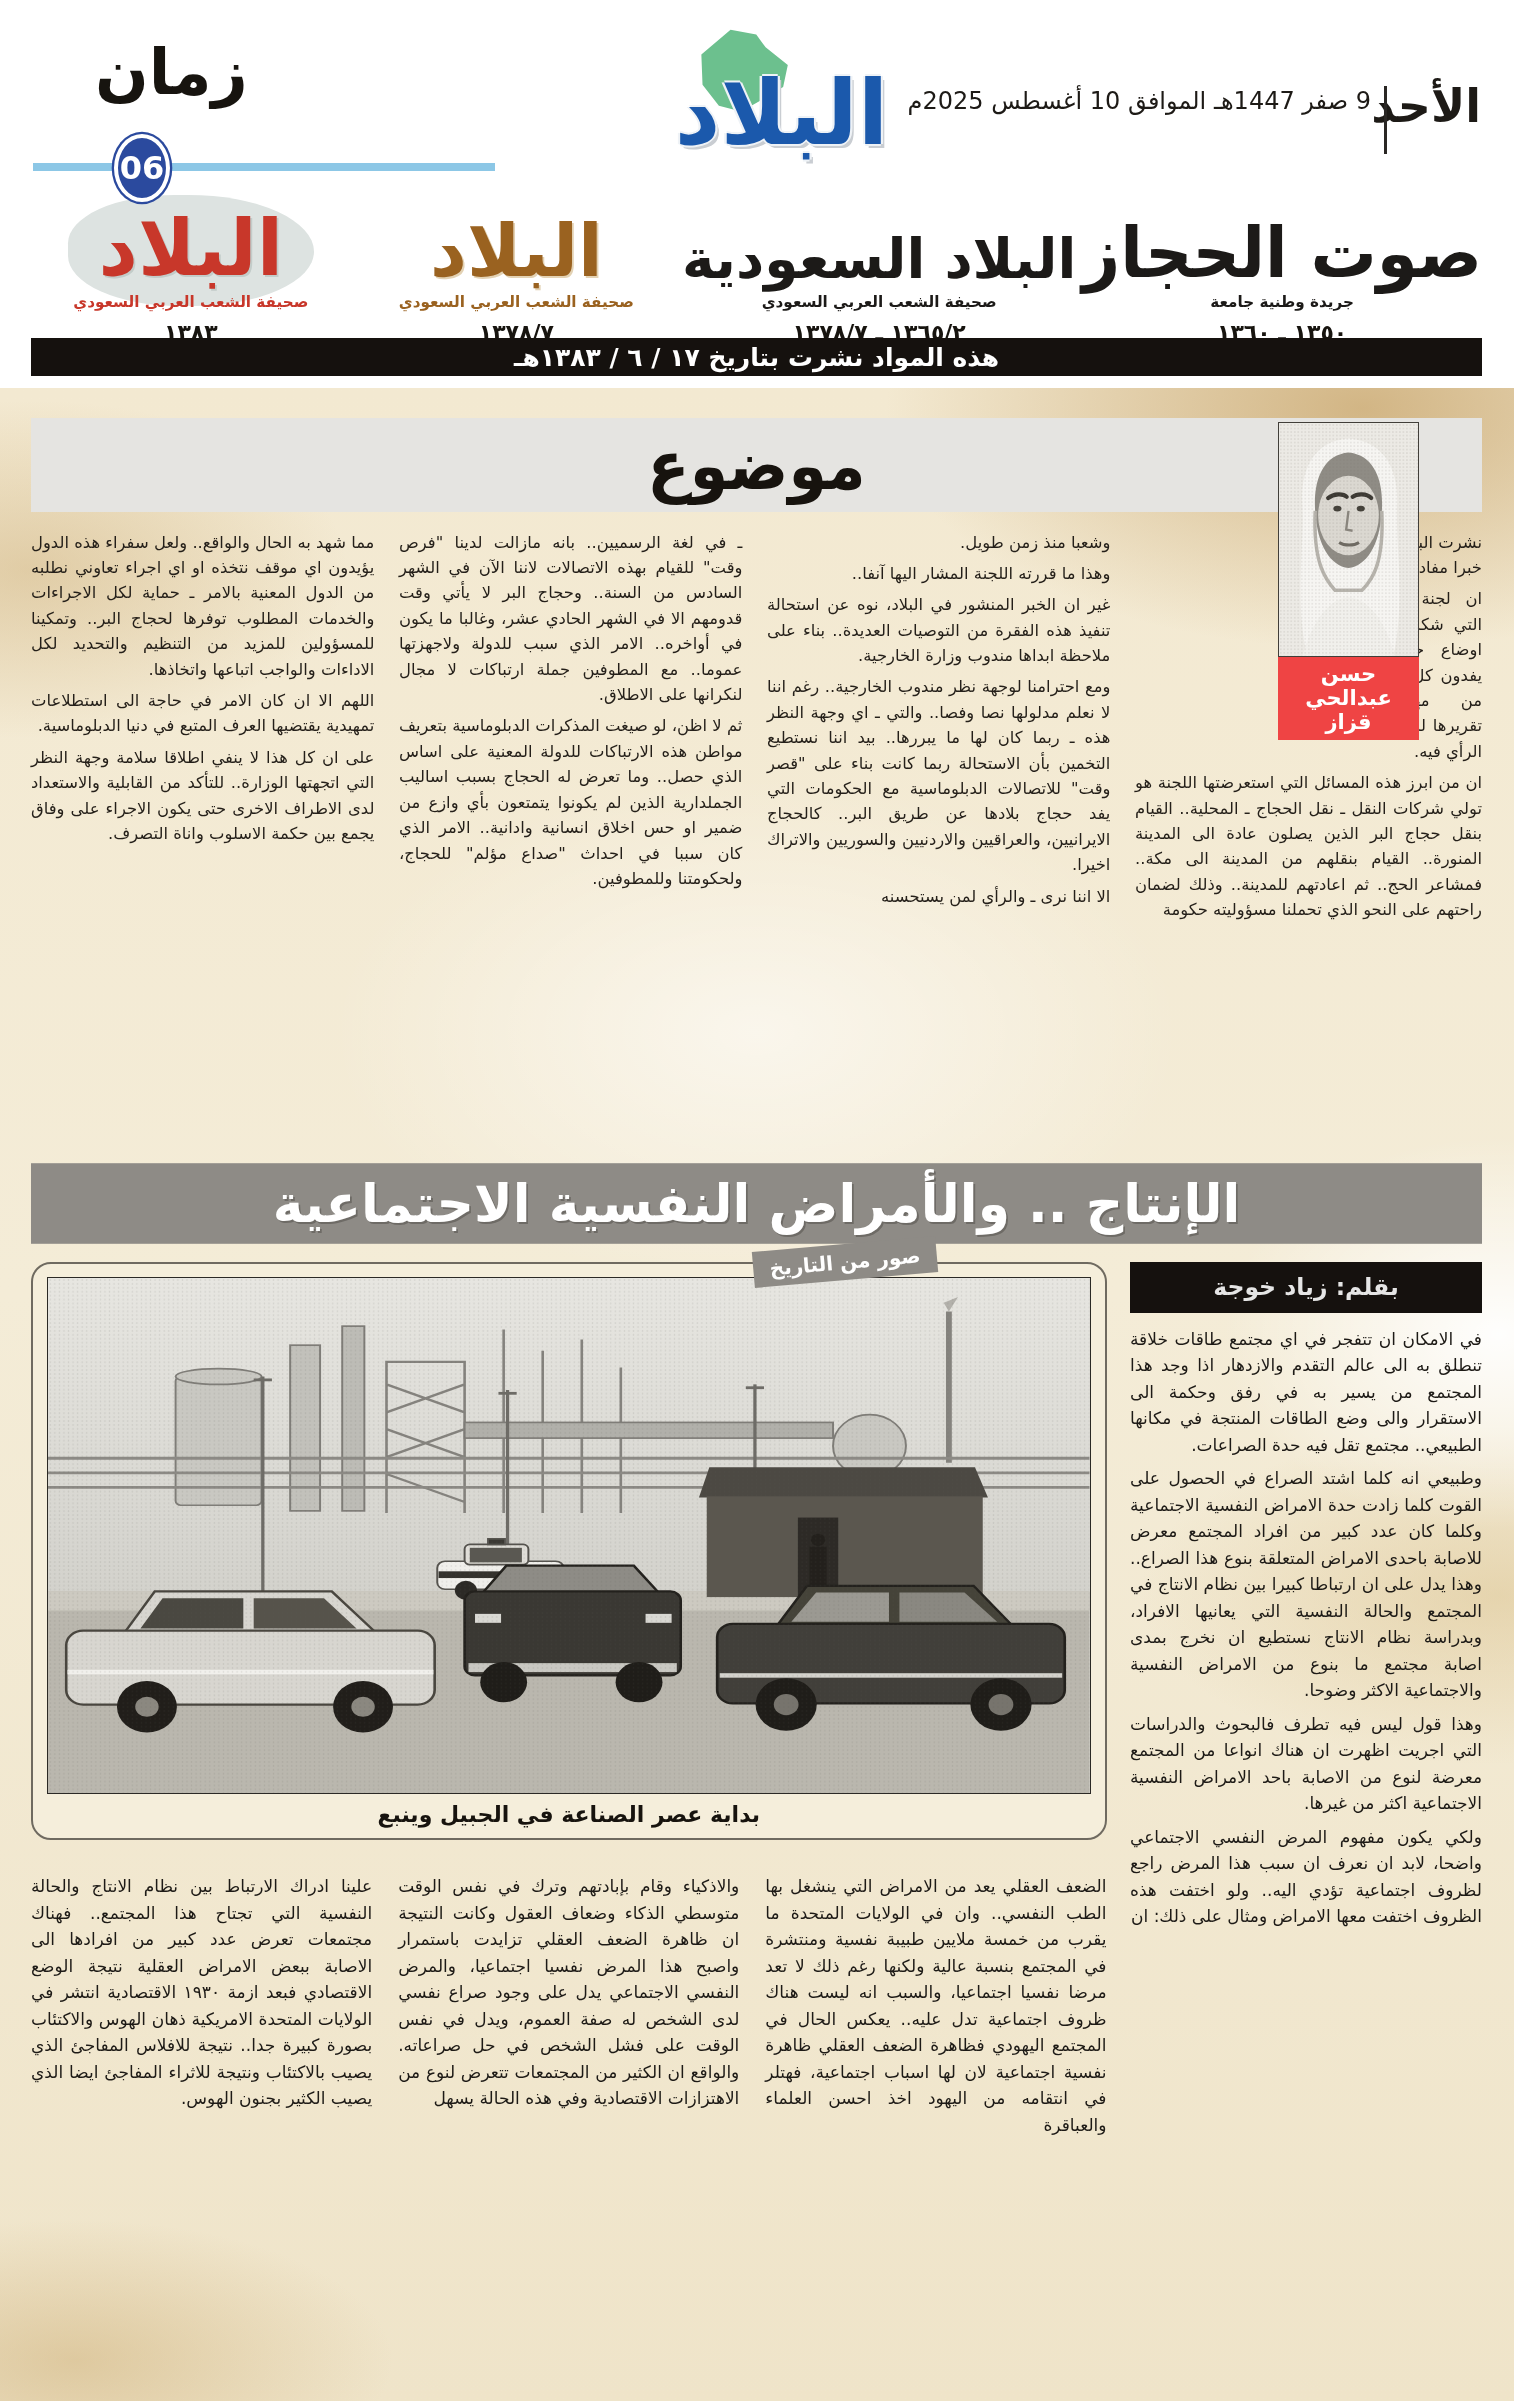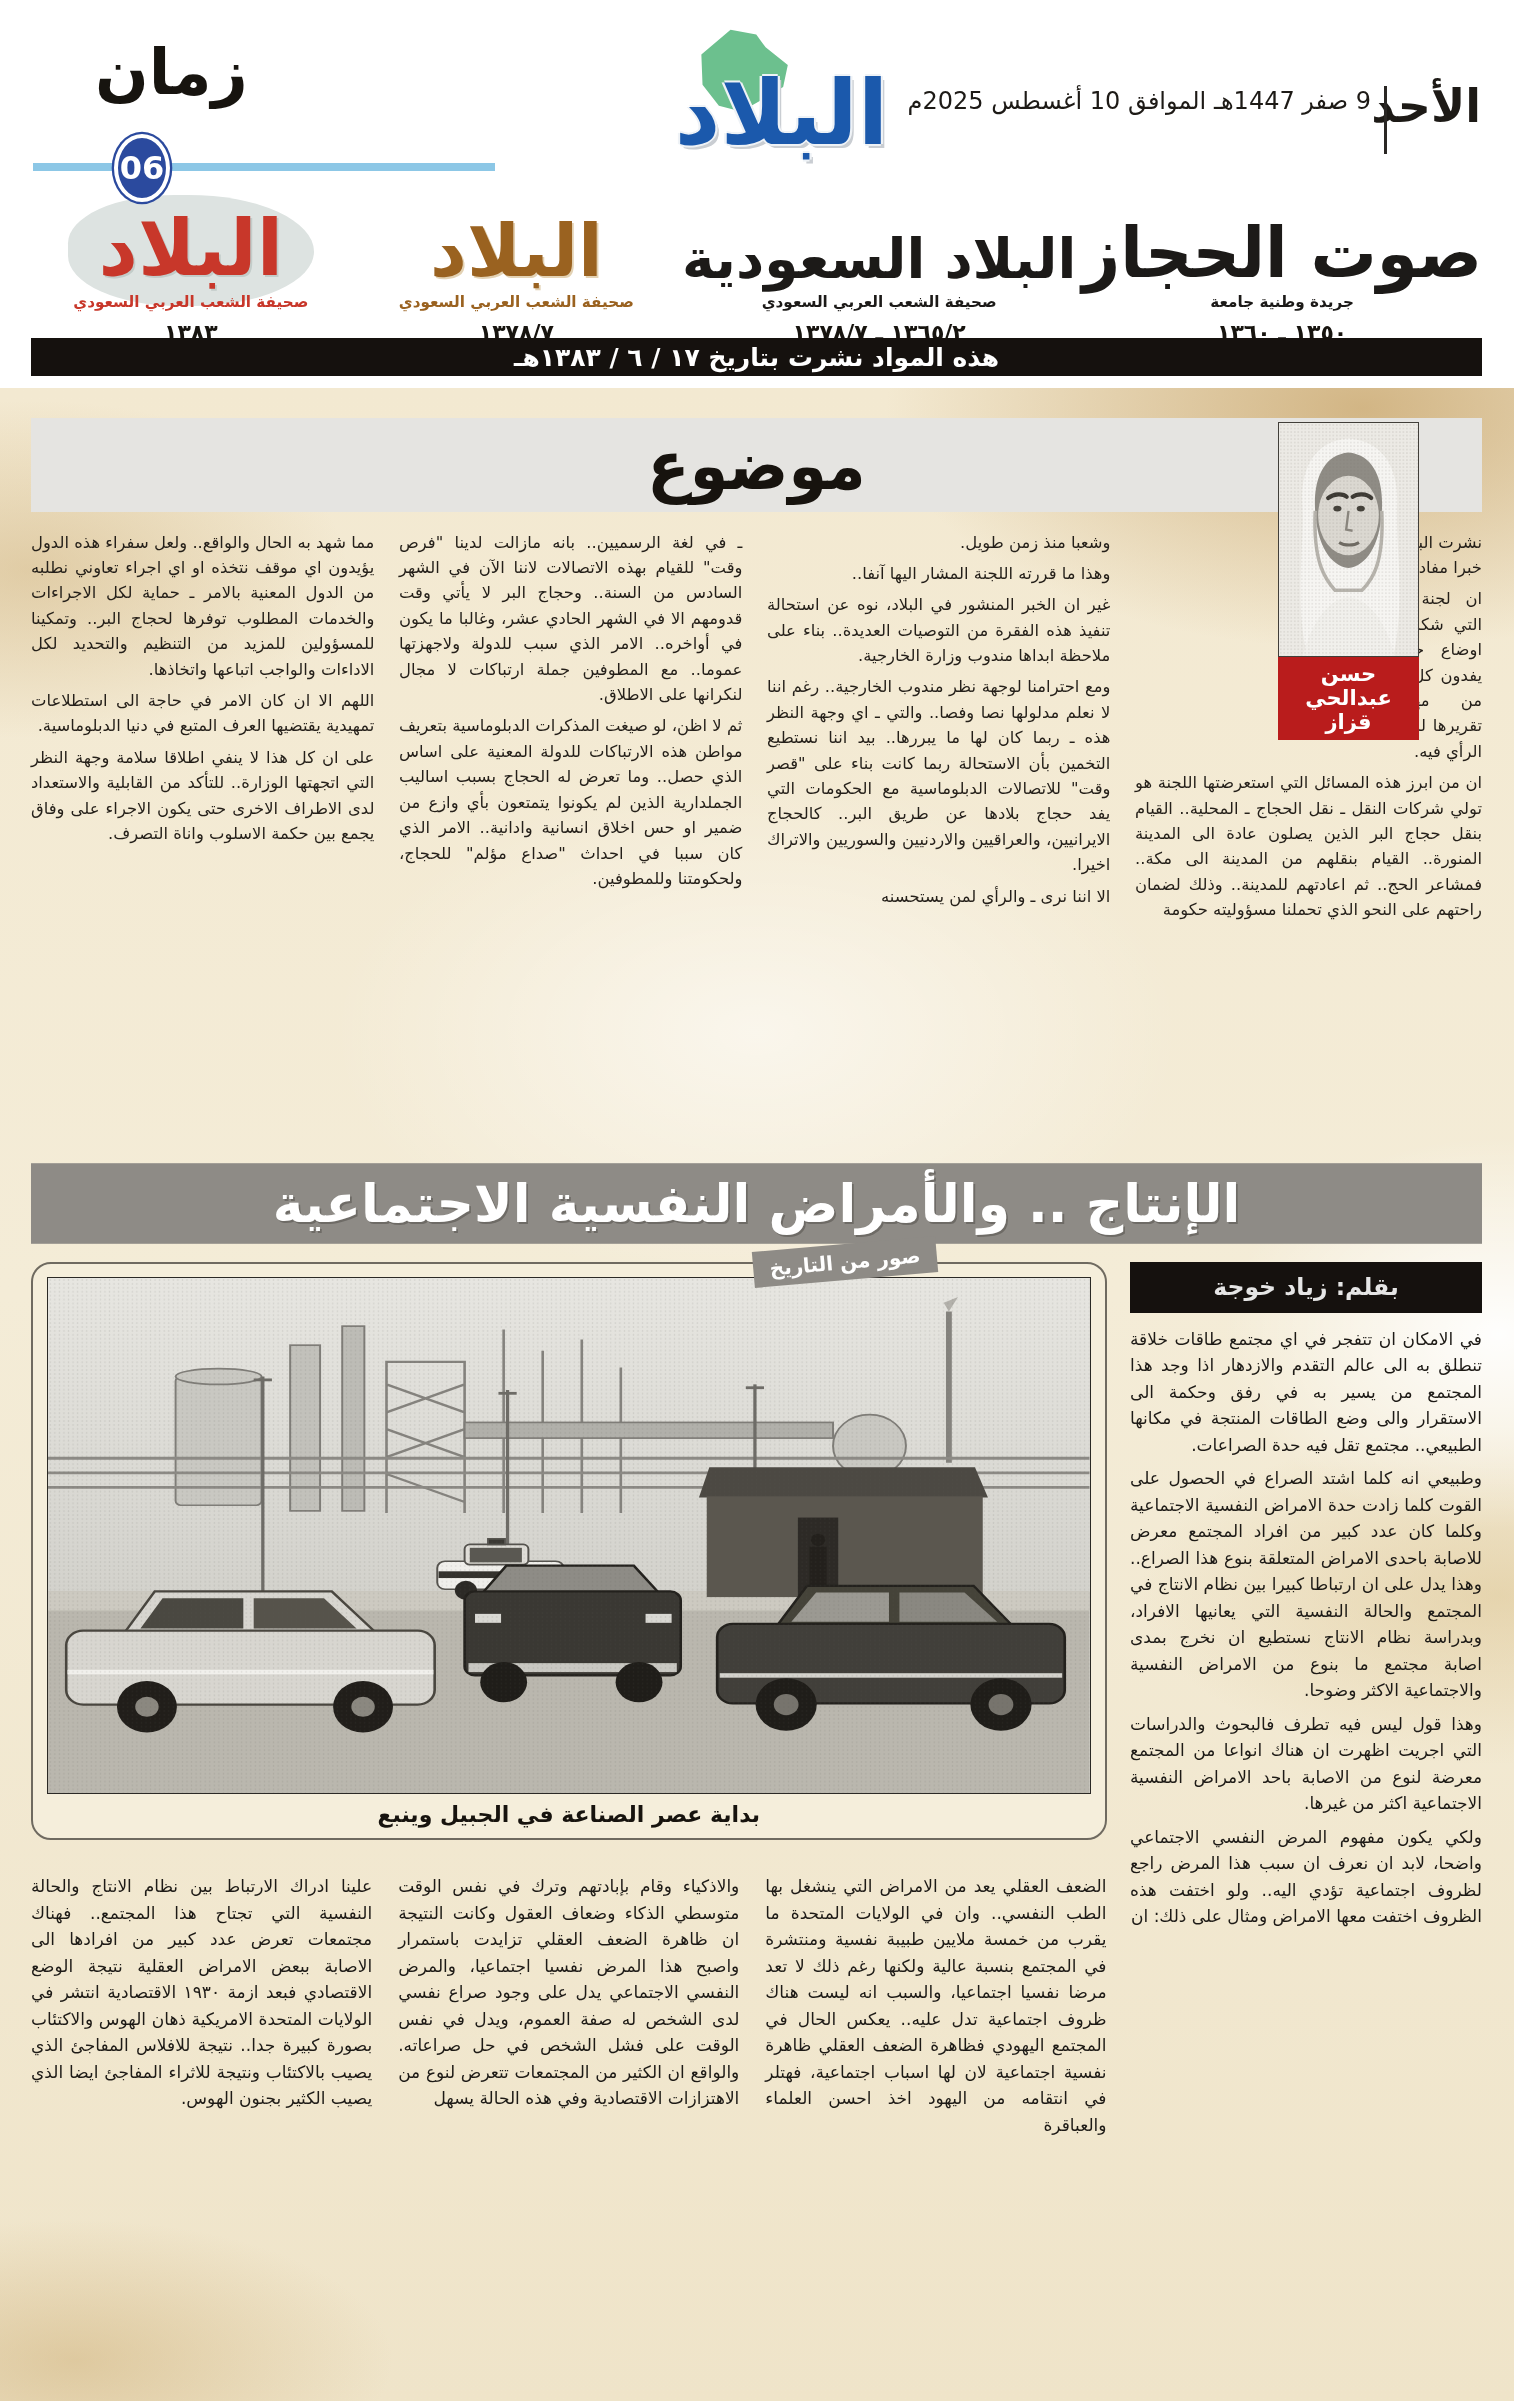--- a/index.html
+++ b/index.html
@@ -58,21 +58,21 @@
       radial-gradient(30% 10% at 5% 98%, rgba(201,168,108,.45), rgba(201,168,108,0) 70%),
       radial-gradient(40% 18% at 50% 32%, rgba(255,255,255,.55), rgba(255,255,255,0) 70%),
       linear-gradient(180deg,#f3e9d1 0%,#f4ecd7 45%,#efe4c9 100%);}
   
   .a1{position:absolute;top:418px;left:32px;right:32px;}
   .a1-band{height:94px;background:#e5e4e1;display:flex;align-items:center;justify-content:center;}
   .a1-title{font-size:62px;font-weight:900;color:#17130e;transform:scaleY(1.08);}
   .a1-photo{position:absolute;top:3.5px;right:63px;width:141px;z-index:3;}
   .a1-photo .pic{height:235px;border:1.2px solid #413e39;background:#e9e7e2;overflow:hidden;}
   .a1-photo .pic svg{display:block;width:100%;height:100%;}
-  .pcap{background:#b91c1c;color:#fff;font-size:21px;font-weight:bold;text-align:center;padding:5.9px 1.2px;}
+  .pcap{background:#ef4444;color:#fff;font-size:21px;font-weight:bold;text-align:center;padding:5.9px 1.2px;}
   .a1-cols{display:flex;gap:24.6px;margin-top:17.6px;direction:rtl;}
   .col{flex:1;font-size:16.4px;line-height:1.55;text-align:justify;color:#241f19;}
   .col .para{margin:0 0 5.9px;}
   .c0{flex:0 0 347px;}
   .c0 .spacer{float:left;width:150px;height:218px;margin:0 10.6px 4.7px 0;}
   
   .a2{position:absolute;top:1164px;left:32px;right:32px;}
   .a2-title{height:79px;background:#8e8b86;color:#fff;display:flex;align-items:center;justify-content:center;
     font-size:52px;font-weight:900;letter-spacing:0.6px;text-shadow:1.8px 1.8px 0 #6e6b66;transform:scaleY(1.02);}
   .a2-body{display:flex;gap:23.5px;margin-top:19px;direction:rtl;}

